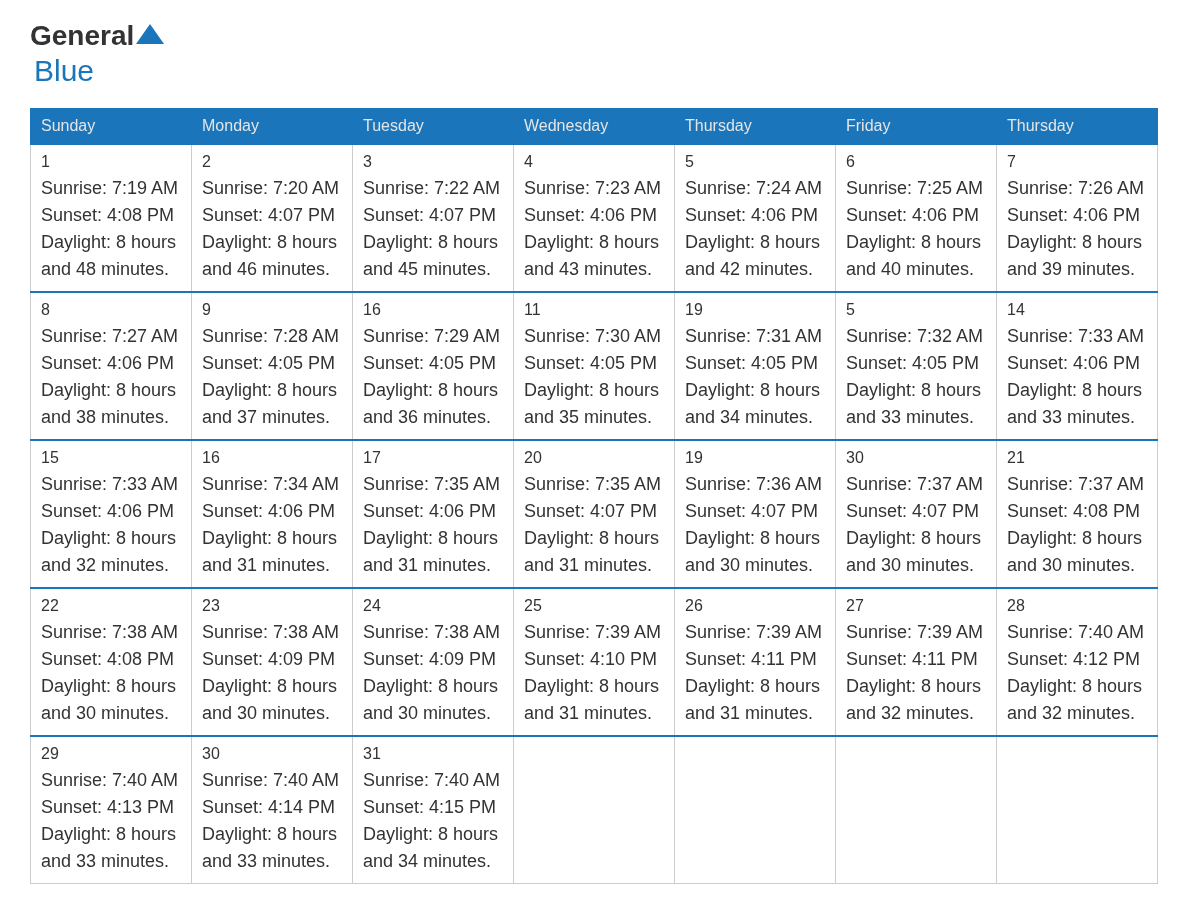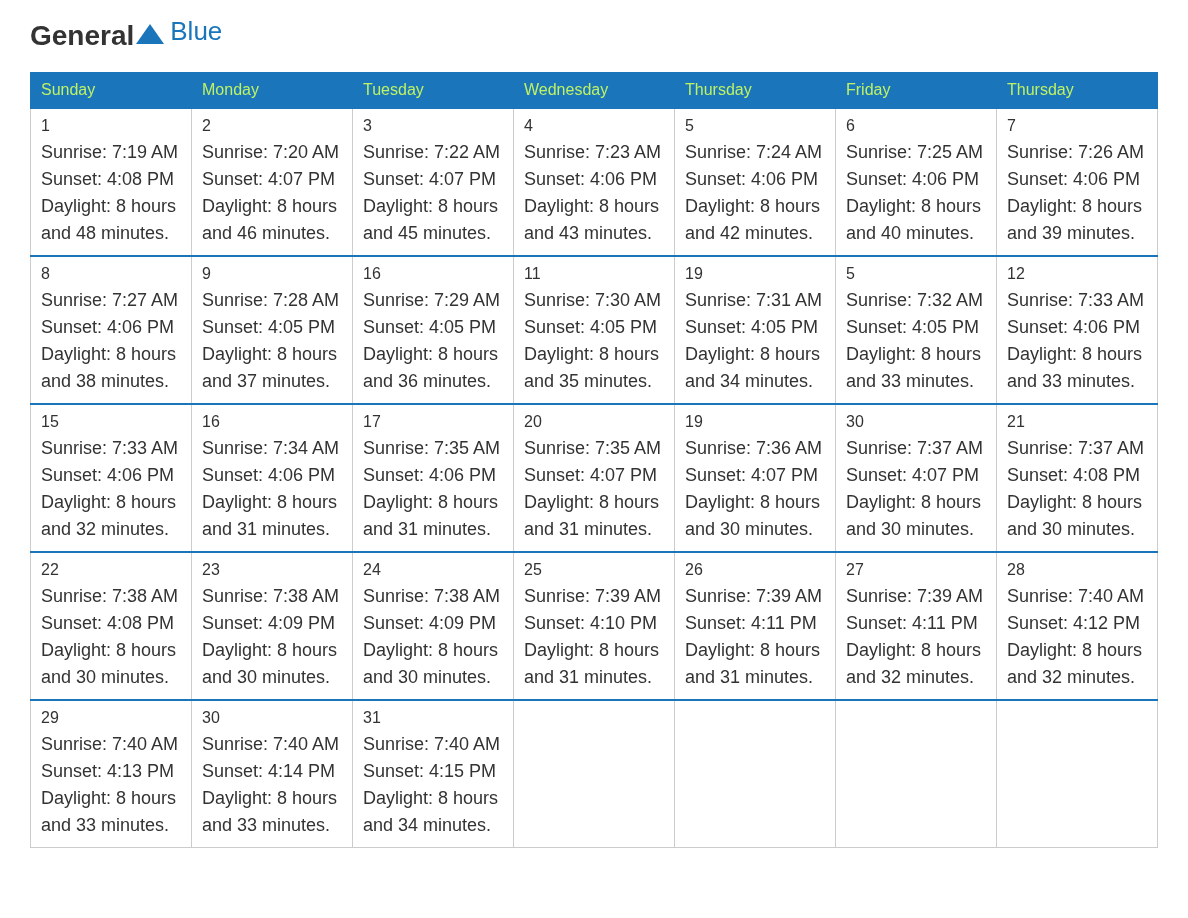--- a/index.html
+++ b/index.html
@@ -11,22 +11,23 @@
       padding: 20px 30px;
     }
     .header {
       display: flex;
       justify-content: space-between;
       align-items: flex-start;
       margin-bottom: 20px;
     }
     .logo {
       display: flex;
-      flex-direction: row;
+      flex-direction: column;
       align-items: flex-start;
+      gap: 6px;
     }
     .logo-text {
       display: flex;
       align-items: center;
       font-size: 28px;
       font-weight: bold;
       color: #333;
     }
     .logo-general {
       color: #333;
@@ -35,21 +36,21 @@
       width: 0;
       height: 0;
       border-left: 14px solid transparent;
       border-right: 14px solid transparent;
       border-bottom: 20px solid #1a75bb;
       margin: 0 2px;
       margin-top: -4px;
     }
     .logo-blue {
       color: #1a75bb;
-      font-size: 26px;
+      font-size: 30px;
       margin-top: -4px;
       margin-left: 4px;
     }
     .title-area {
       text-align: right;
     }
     .month-title {
       font-size: 52px;
       font-weight: normal;
       color: #222;
@@ -60,21 +61,21 @@
       color: #555;
       margin-top: 4px;
     }
     table {
       width: 100%;
       border-collapse: collapse;
       table-layout: fixed;
     }
     th {
       background-color: #1a75bb;
-      color: #bef264;
+      color: #e5e5e5;
       padding: 8px 10px;
       text-align: left;
       font-size: 16px;
       font-weight: normal;
       border: 1px solid #1a75bb;
     }
     td {
       vertical-align: top;
       padding: 8px 10px;
       border: 1px solid #ccc;
@@ -246,21 +247,21 @@
         <td>
         <span class="day-number">5</span>
         <div class="day-info">
           Sunrise: 7:32 AM<br>
           Sunset: 4:05 PM<br>
           Daylight: 8 hours<br>
           and 33 minutes.
         </div>
       </td>
         <td>
-        <span class="day-number">12</span>
+        <span class="day-number">14</span>
         <div class="day-info">
           Sunrise: 7:33 AM<br>
           Sunset: 4:06 PM<br>
           Daylight: 8 hours<br>
           and 33 minutes.
         </div>
       </td>
       </tr>
       <tr>
         <td>

